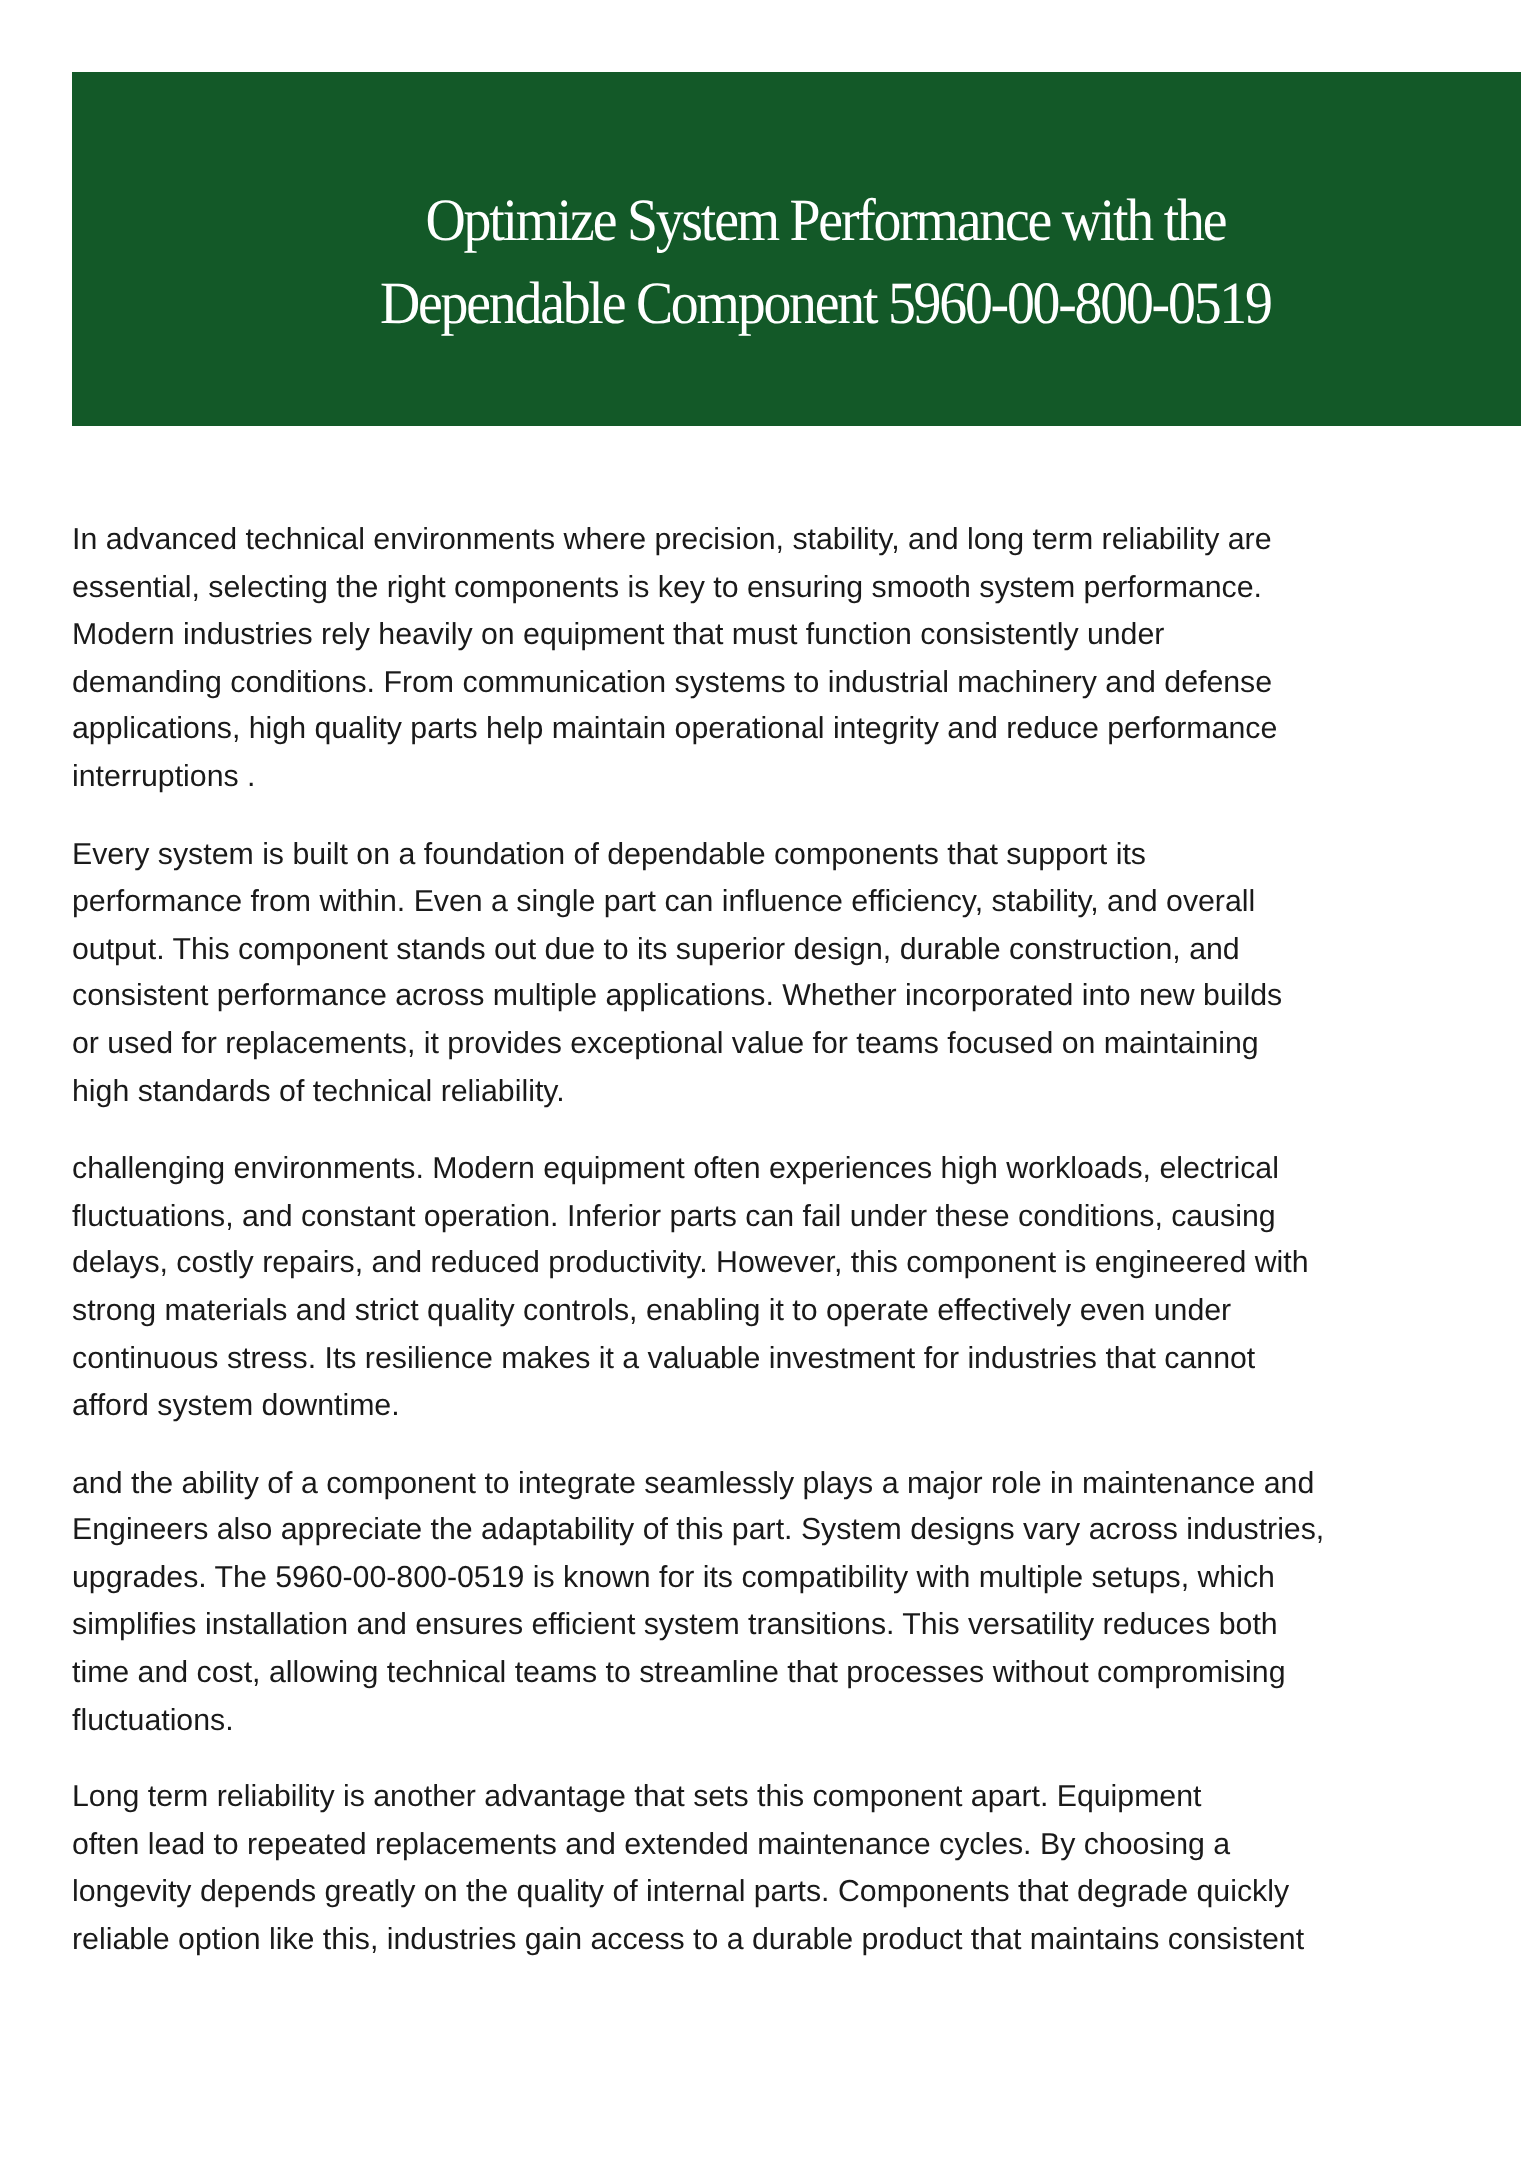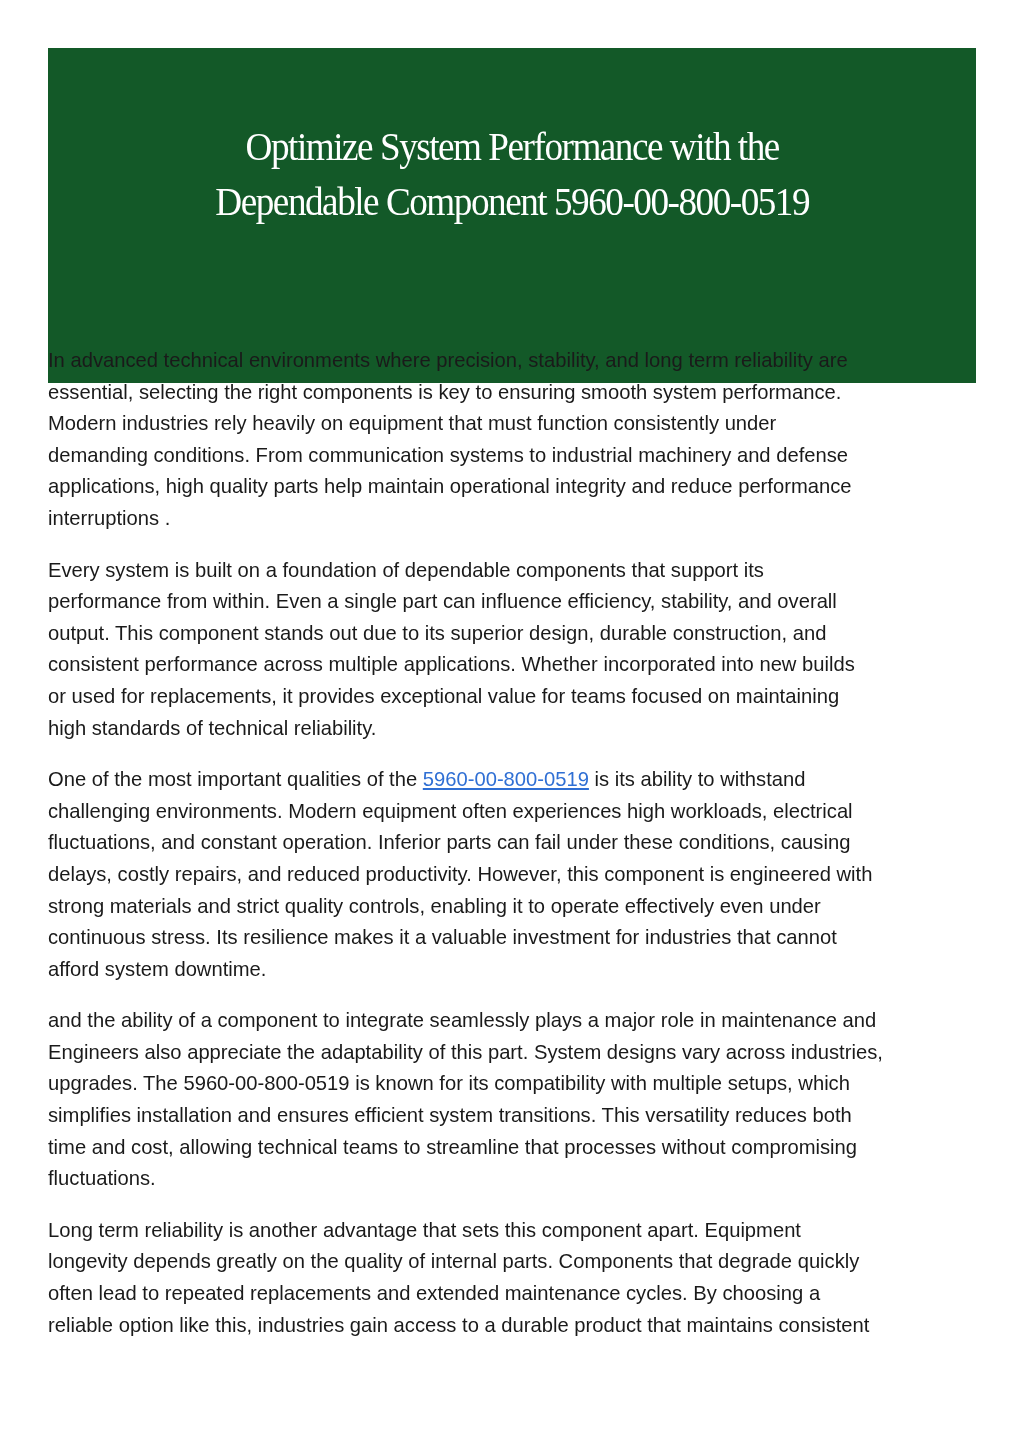--- a/index.html
+++ b/index.html
@@ -19,26 +19,27 @@
       top: 0;
       width: 1024px;
       height: 1447px;
       background: #ffffff;
     }
     .banner {
       position: absolute;
       left: 48px;
       top: 48px;
       width: 928px;
-      height: 335px;
+      height: 236px;
       background: #135928;
       display: flex;
       flex-direction: column;
       align-items: center;
       justify-content: flex-start;
+      padding-left: 38px;
     }
     .banner-title {
       margin: 0;
       padding-top: 71px;
       color: #ffffff;
       font-family: "Liberation Serif", "DejaVu Serif", serif;
       font-weight: normal;
       font-size: 40px;
       line-height: 55px;
       text-align: center;
@@ -100,39 +101,38 @@
     <p class="para">
       <span class="line">Every system is built on a foundation of dependable components that support its</span>
       <span class="line">performance from within. Even a single part can influence efficiency, stability, and overall</span>
       <span class="line">output. This component stands out due to its superior design, durable construction, and</span>
       <span class="line">consistent performance across multiple applications. Whether incorporated into new builds</span>
       <span class="line">or used for replacements, it provides exceptional value for teams focused on maintaining</span>
       <span class="line">high standards of technical reliability.</span>
     </p>
 
     <p class="para">
-      <span class="line"><span>One of the most important qualities of the </span><a class="link">5960-00-800-0519</a><span> is its ability to withstand</span></span>
       <span class="line">challenging environments. Modern equipment often experiences high workloads, electrical</span>
       <span class="line">fluctuations, and constant operation. Inferior parts can fail under these conditions, causing</span>
       <span class="line">delays, costly repairs, and reduced productivity. However, this component is engineered with</span>
       <span class="line">strong materials and strict quality controls, enabling it to operate effectively even under</span>
       <span class="line">continuous stress. Its resilience makes it a valuable investment for industries that cannot</span>
       <span class="line">afford system downtime.</span>
     </p>
 
     <p class="para">
       <span class="line">and the ability of a component to integrate seamlessly plays a major role in maintenance and</span>
       <span class="line">Engineers also appreciate the adaptability of this part. System designs vary across industries,</span>
       <span class="line">upgrades. The 5960-00-800-0519 is known for its compatibility with multiple setups, which</span>
       <span class="line">simplifies installation and ensures efficient system transitions. This versatility reduces both</span>
       <span class="line">time and cost, allowing technical teams to streamline that processes without compromising</span>
       <span class="line">fluctuations.</span>
     </p>
 
     <p class="para">
       <span class="line">Long term reliability is another advantage that sets this component apart. Equipment</span>
+      <span class="line">often lead to repeated replacements and extended maintenance cycles. By choosing a</span>
       <span class="line">longevity depends greatly on the quality of internal parts. Components that degrade quickly</span>
-      <span class="line">often lead to repeated replacements and extended maintenance cycles. By choosing a</span>
       <span class="line">reliable option like this, industries gain access to a durable product that maintains consistent</span>
     </p>
 
   </main>
 </div>
 
 </body></html>

